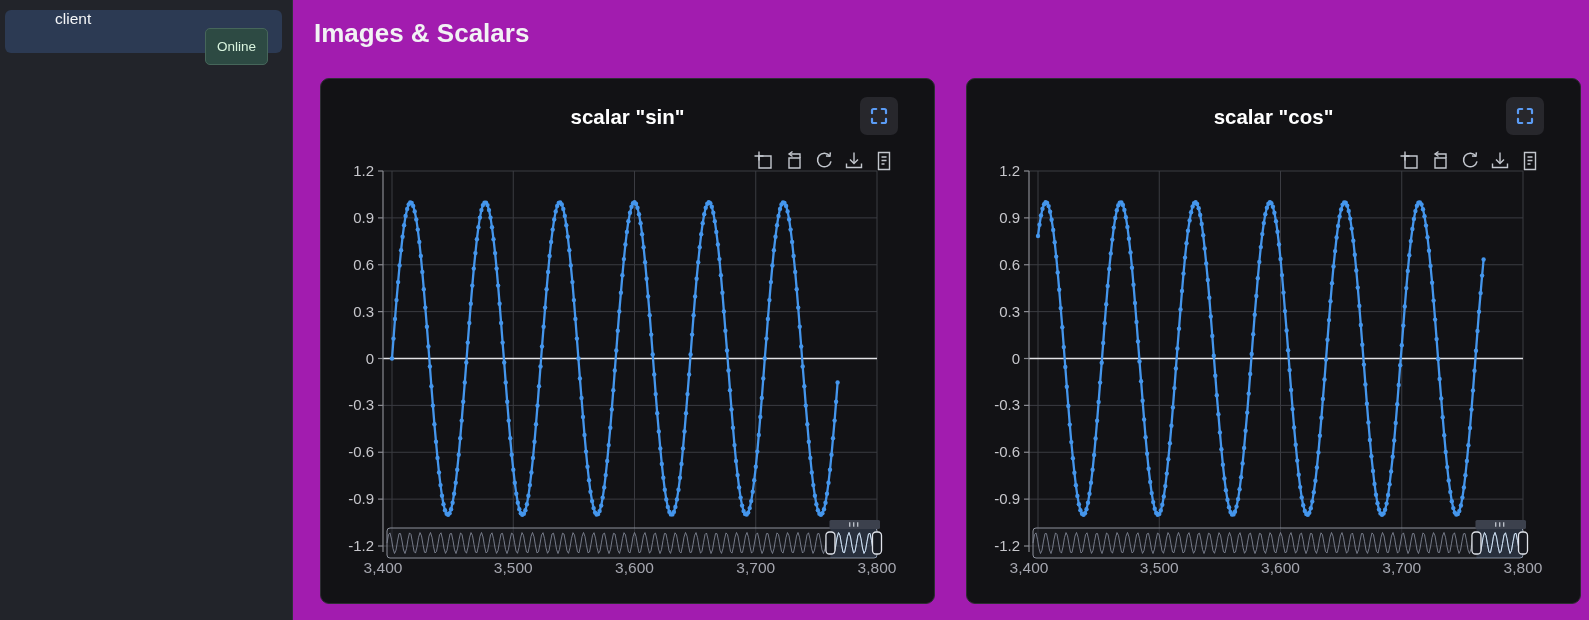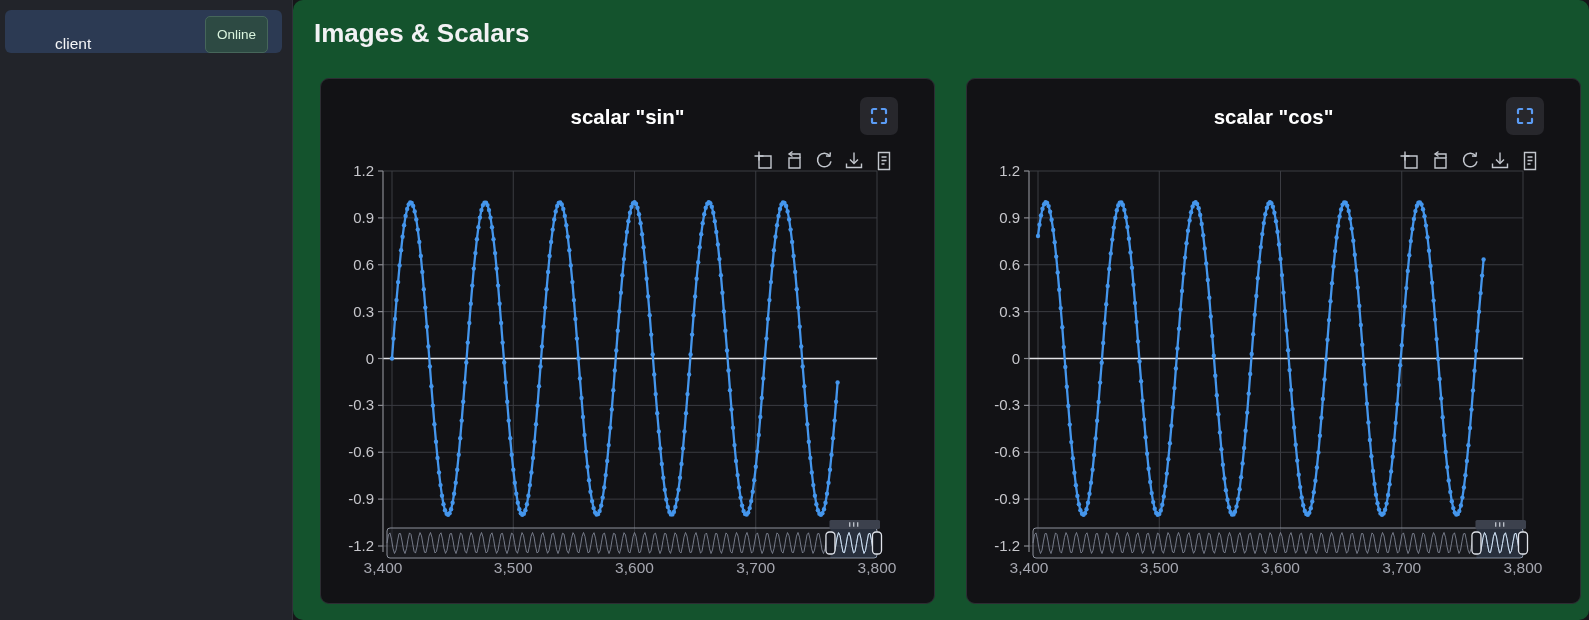--- a/index.html
+++ b/index.html
@@ -13,34 +13,35 @@
 
   
   .sidebar{
     width:293px;min-width:293px;height:100%;
     background:#22242a;border-right:1px solid #2f3138;
     box-sizing:border-box;
   }
   .client-item{
     margin:10px 10px 0 5px;height:43px;
     background:#2c3a53;border-radius:6px;
-    display:flex;align-items:flex-end;
+    display:flex;align-items:flex-start;
     padding:0 14px 0 50px;box-sizing:border-box;
     cursor:pointer;
+    flex-direction:column;
   }
   .client-label{color:#f5f6f8;font-size:15.5px;}
   .online-badge{
     margin-left:auto;
     background:#2d4a43;color:#d9f4de;
     border:1px solid #46665a;border-radius:5px;
     font-size:13.5px;padding:10px 11px;
   }
 
   
-  .main{flex:1;position:relative;background:#14532d;border-radius:10px;}
+  .main{flex:1;position:relative;background:#a21caf;}
   .page-title{
     margin:15px 0 0 21px;
     color:#f2f2f4;font-size:26px;font-weight:700;line-height:36px;
   }
   .cards{display:flex;gap:31px;margin:27px 0 0 27px;}
   .card{
     position:relative;width:613px;height:524px;
     background:#121215;border:1px solid #2d2d33;border-radius:9px;
     box-sizing:content-box;
   }

